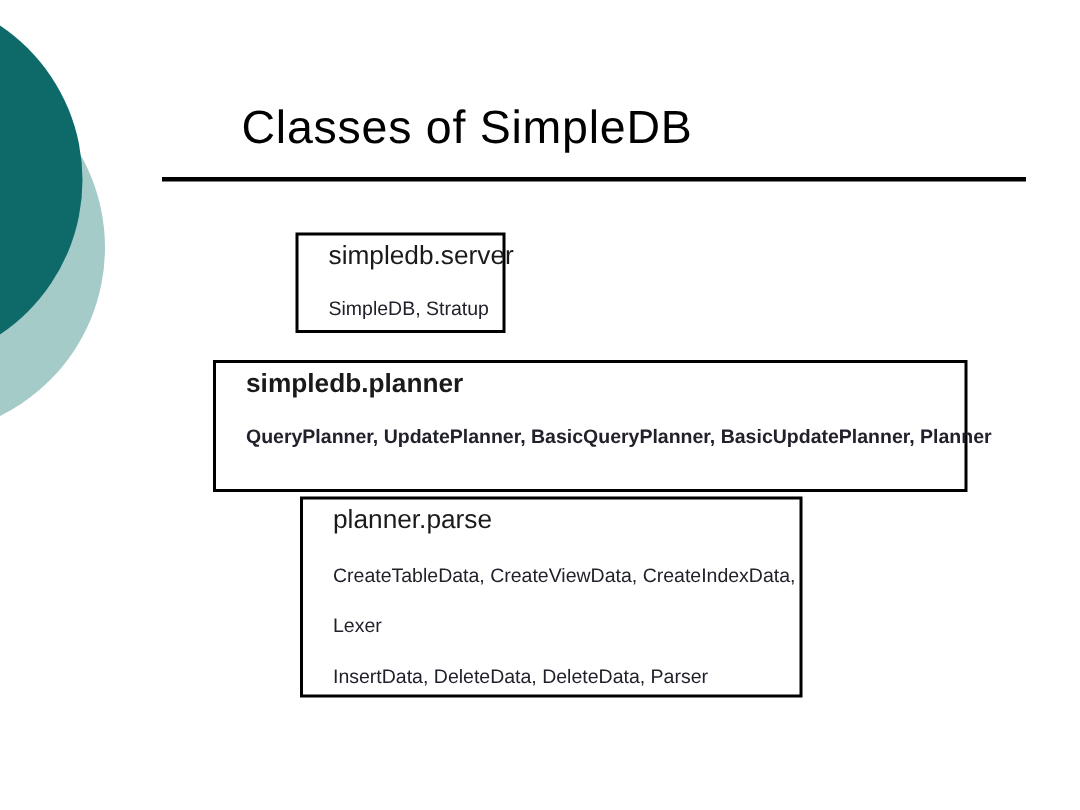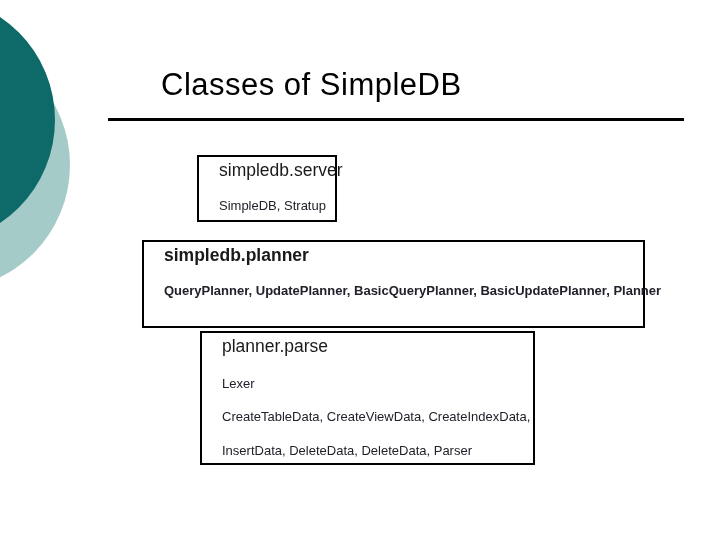--- a/index.html
+++ b/index.html
@@ -102,18 +102,18 @@
     <div class="pkg-line">SimpleDB, Stratup</div>
   </div>
 
   <div class="pkg-box box-planner">
     <div class="pkg-title">simpledb.planner</div>
     <div class="pkg-line">QueryPlanner, UpdatePlanner, BasicQueryPlanner, BasicUpdatePlanner, Planner</div>
   </div>
 
   <div class="pkg-box box-parse">
     <div class="pkg-title">planner.parse</div>
+    <div class="pkg-line">CreateTableData, CreateViewData, CreateIndexData,</div>
     <div class="pkg-line">Lexer</div>
-    <div class="pkg-line">CreateTableData, CreateViewData, CreateIndexData,</div>
     <div class="pkg-line">InsertData, DeleteData, DeleteData, Parser</div>
   </div>
 
 </div>
 
 </body></html>

